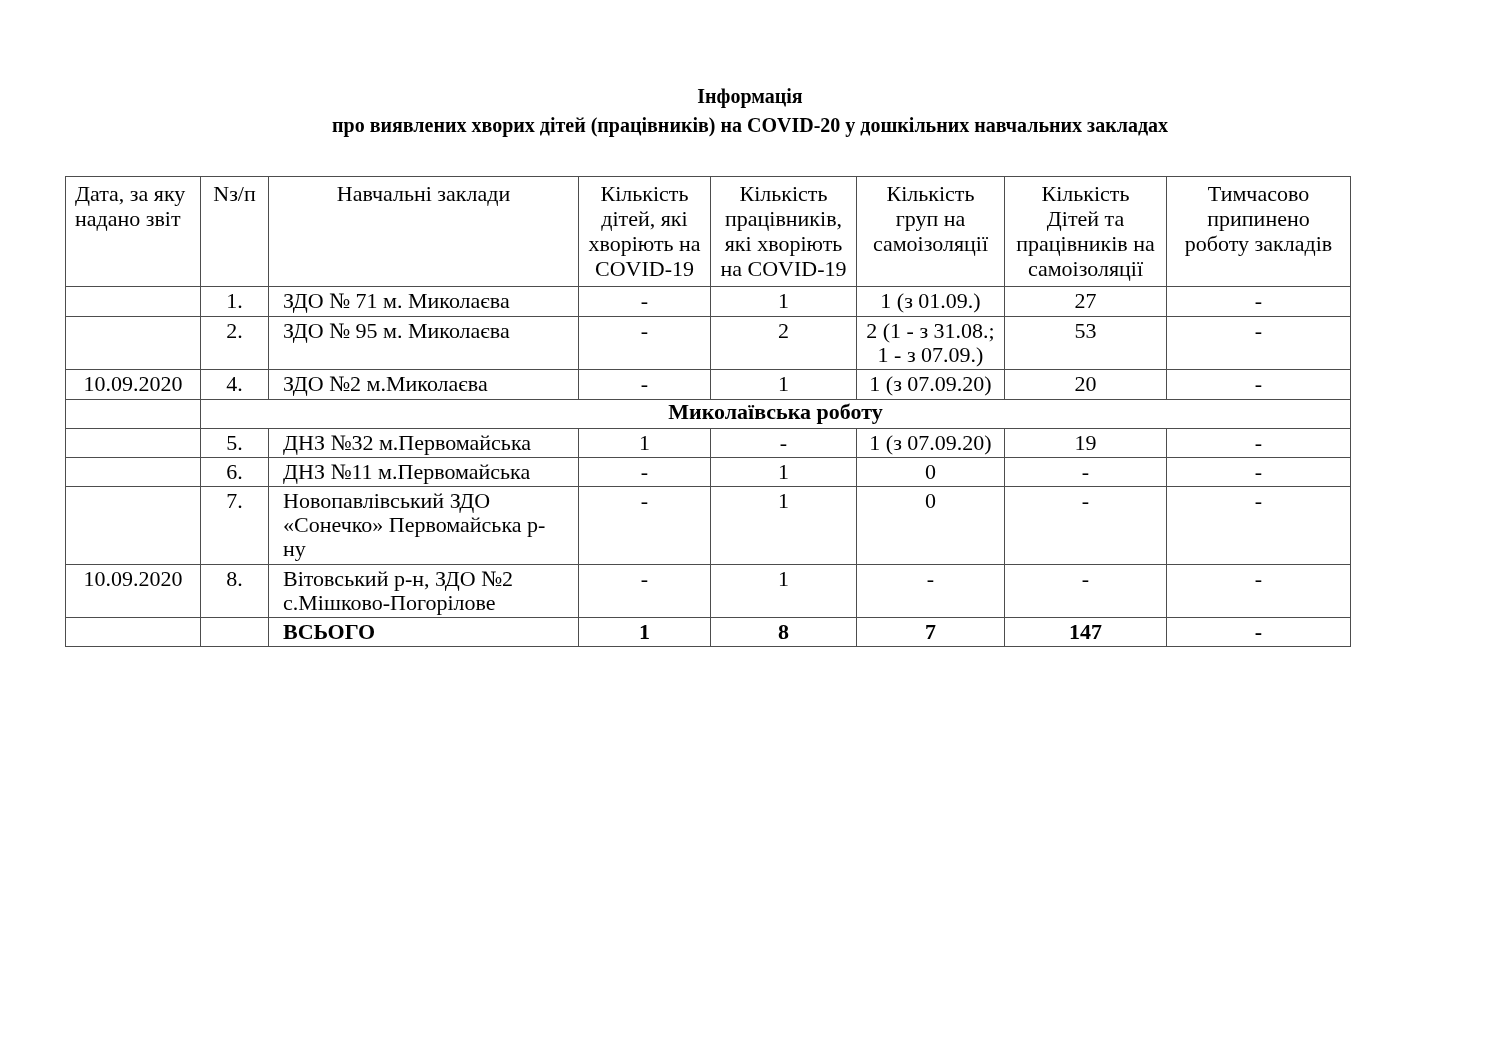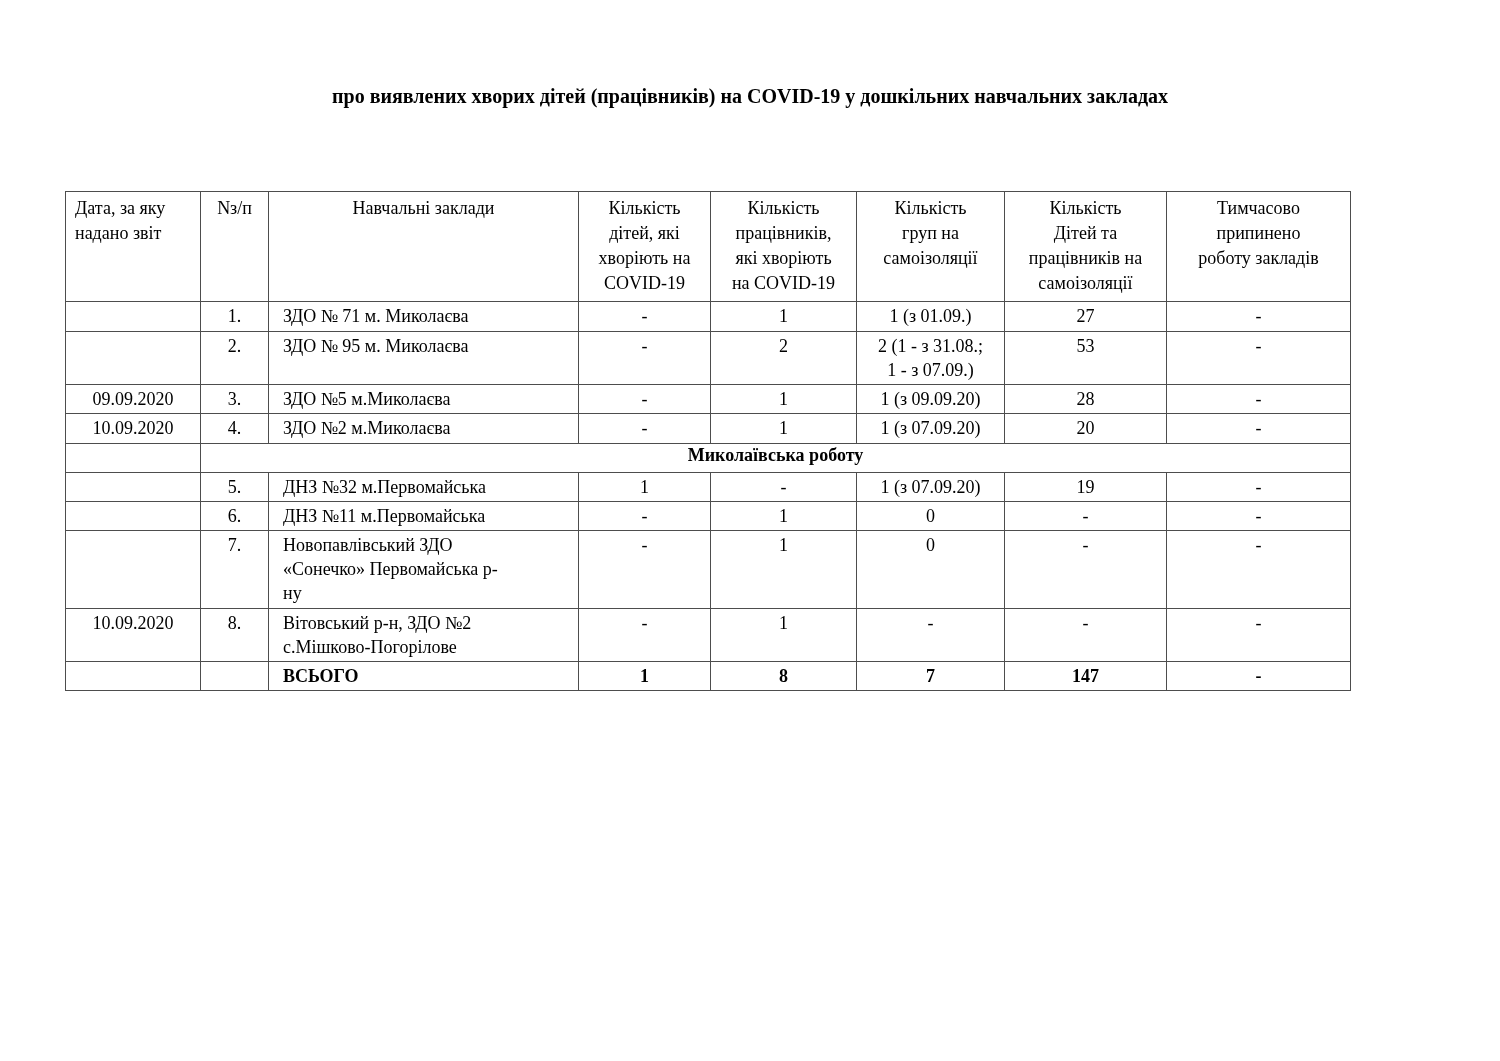--- a/index.html
+++ b/index.html
@@ -22,25 +22,25 @@
     font-size: 20px;
     font-weight: bold;
     line-height: 29px;
   }
   .title-block .subtitle-italic {
     font-style: italic;
   }
   table.report {
     position: absolute;
     left: 65px;
-    top: 191px;
+    top: 176px;
     width: 1285px;
     border-collapse: collapse;
     table-layout: fixed;
-    font-size: 18px;
+    font-size: 22px;
   }
   table.report th,
   table.report td {
     border: 1.5px solid #4d4d4d;
     vertical-align: top;
     line-height: 24px;
     white-space: pre-line;
     overflow: hidden;
     font-weight: normal;
   }
@@ -68,21 +68,22 @@
     font-weight: bold;
     vertical-align: middle;
   }
 </style>
 </head>
 <body>
 
 <div class="page">
 
   <div class="title-block">
-    <div>про виявлених хворих дітей (працівників) на COVID-19 у дошкільних навчальних закладах</div>
+    <div>Інформація</div>
+    <div>про виявлених хворих дітей (працівників) на COVID-20 у дошкільних навчальних закладах</div>
   </div>
 
   <table class="report">
     <colgroup>
       <col style="width:135px">
       <col style="width:68px">
       <col style="width:310px">
       <col style="width:132px">
       <col style="width:146px">
       <col style="width:148px">
@@ -133,30 +134,20 @@
         <td class="c-num">2.</td>
         <td class="c-name">ЗДО № 95 м. Миколаєва</td>
         <td class="c-val c-kids">-</td>
         <td class="c-val">2</td>
         <td class="c-val">2 (1 - з 31.08.;
 1 - з 07.09.)</td>
         <td class="c-val">53</td>
         <td class="c-val">-</td>
       </tr>
 
-      <tr style="height:29px">
-        <td class="c-date">09.09.2020</td>
-        <td class="c-num">3.</td>
-        <td class="c-name">ЗДО №5 м.Миколаєва</td>
-        <td class="c-val c-kids">-</td>
-        <td class="c-val">1</td>
-        <td class="c-val">1 (з 09.09.20)</td>
-        <td class="c-val">28</td>
-        <td class="c-val">-</td>
-      </tr>
 
       <tr style="height:30px">
         <td class="c-date">10.09.2020</td>
         <td class="c-num">4.</td>
         <td class="c-name">ЗДО №2 м.Миколаєва</td>
         <td class="c-val c-kids">-</td>
         <td class="c-val">1</td>
         <td class="c-val">1 (з 07.09.20)</td>
         <td class="c-val">20</td>
         <td class="c-val">-</td>

